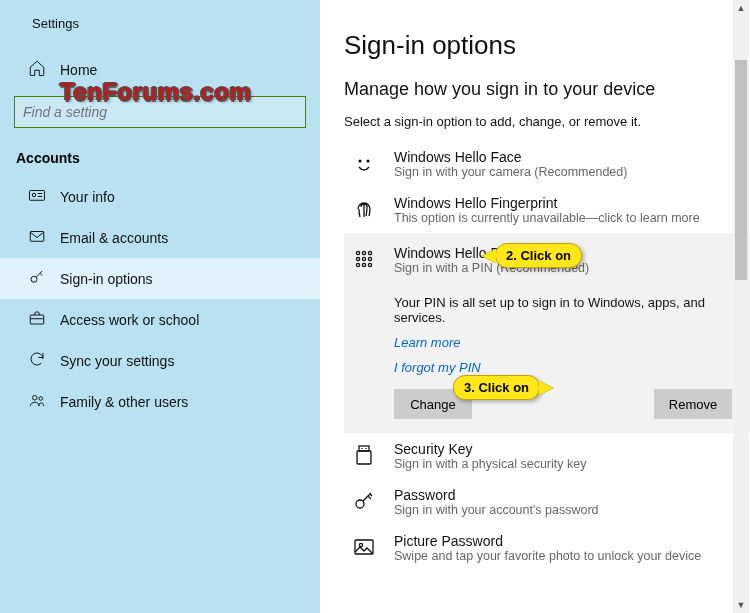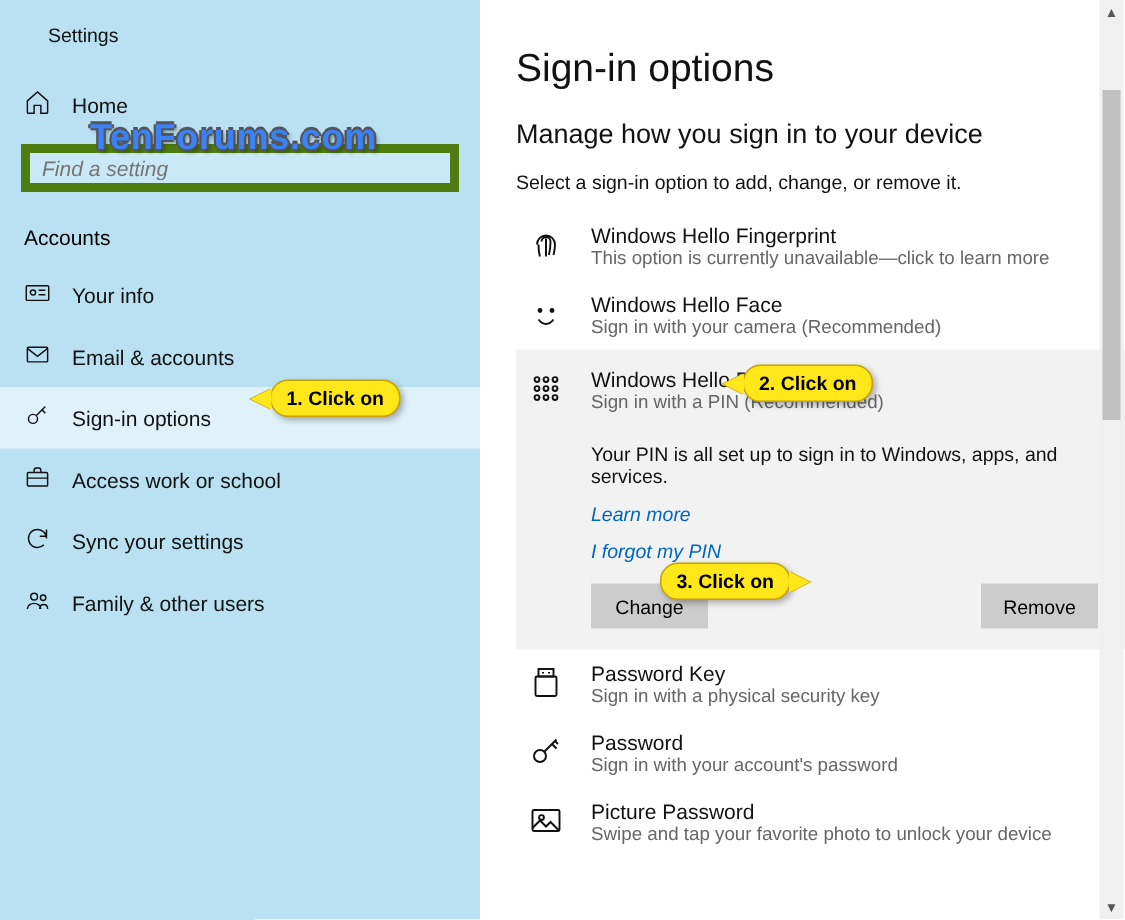--- a/index.html
+++ b/index.html
@@ -4,27 +4,27 @@
 <style>
   * { box-sizing: border-box; margin: 0; padding: 0; font-family: "Segoe UI", Arial, sans-serif; }
   body { background: #fff; }
   .window { width: 750px; height: 613px; display: flex; position: relative; overflow: hidden; }
 
   
   .sidebar { width: 320px; height: 100%; background: #b9e1f2; padding: 10px 0 0 0; }
   .top-row { display: flex; align-items: flex-start; padding: 6px 14px 12px 14px; gap: 18px; }
   .top-row .back { font-size: 18px; color: #111; }
   .top-row .title { font-size: 13px; color: #111; }
-  .nav-item { display: flex; align-items: center; gap: 14px; padding: 10px 16px; font-size: 14px; color: #111; cursor: pointer; }
+  .nav-item { display: flex; align-items: center; gap: 14px; padding: 10px 28px; font-size: 14px; color: #111; cursor: pointer; }
   .nav-item.active { background: rgba(255,255,255,0.55); }
   .nav-item svg, .icon-slot svg { width: 18px; height: 18px; stroke: #111; fill: none; stroke-width: 1.3; }
   .search-wrap { margin: 6px 14px 14px 14px; }
-  .search-box { display: flex; border: 6px solid #4d7c0f; background: rgba(255,255,255,0.25); height: 32px; padding: 0 8px; }
+  .search-box { display: flex; border: 1px solid #4d7c0f; background: rgba(255,255,255,0.25); height: 32px; padding: 0 8px; }
   .search-box input { flex: 1; border: none; background: transparent; outline: none; font-size: 14px; color: #333; font-style: italic; }
-  .section-head { font-weight: 400; font-size: 14px; padding: 8px 16px 10px 16px; }
+  .section-head { font-weight: 700; font-size: 14px; padding: 8px 16px 10px 16px; }
 
   
   .main { flex: 1; height: 100%; background: #fff; padding: 30px 0 0 24px; position: relative; overflow: hidden; }
   .main h1 { font-weight: 400; font-size: 26px; color: #111; margin-bottom: 18px; }
   .subhead { font-size: 18px; color: #111; margin-bottom: 14px; }
   .caption { font-size: 13px; color: #111; margin-bottom: 12px; }
   .opt-list { display: flex; flex-direction: column; }
   .opt-row { display: flex; gap: 14px; padding: 8px 8px 8px 4px; align-items: flex-start; cursor: pointer; }
   .opt-row .icon-slot { width: 32px; display: flex; justify-content: center; padding-top: 2px; }
   .opt-row .icon-slot svg { width: 24px; height: 24px; }
@@ -42,21 +42,21 @@
   .scroll-up, .scroll-down { height: 16px; display: flex; align-items: center; justify-content: center; font-size: 9px; color: #555; }
   .scroll-thumb { position: absolute; top: 60px; left: 2px; right: 2px; height: 220px; background: #c0c0c0; }
 
   
   .callout { position: absolute; background: #ffe71a; border: 1.5px solid #c7a200; border-radius: 12px; padding: 4px 10px; font-size: 13px; font-weight: 600; color: #000; box-shadow: 2px 2px 4px rgba(0,0,0,0.3); white-space: nowrap; z-index: 50; }
   .callout::before { content: ""; position: absolute; width: 0; height: 0; }
   .callout.left-point::before { left: -14px; top: 50%; transform: translateY(-50%); border-top: 7px solid transparent; border-bottom: 7px solid transparent; border-right: 14px solid #ffe71a; filter: drop-shadow(-1px 0 0 #c7a200); }
   .callout.right-point::before { right: -14px; top: 50%; transform: translateY(-50%); border-top: 7px solid transparent; border-bottom: 7px solid transparent; border-left: 14px solid #ffe71a; filter: drop-shadow(1px 0 0 #c7a200); }
 
   
-  .watermark { position: absolute; left: 60px; top: 78px; font-size: 24px; font-weight: 700; color: #3b82f6; text-shadow: -1.5px 0 #555, 1.5px 0 #555, 0 -1.5px #555, 0 1.5px #555, 2px 2px 3px rgba(0,0,0,0.4); letter-spacing: 0.5px; z-index: 60; pointer-events: none; }
+  .watermark { position: absolute; left: 60px; top: 78px; font-size: 24px; font-weight: 700; color: #b91c1c; text-shadow: -1.5px 0 #555, 1.5px 0 #555, 0 -1.5px #555, 0 1.5px #555, 2px 2px 3px rgba(0,0,0,0.4); letter-spacing: 0.5px; z-index: 60; pointer-events: none; }
 </style>
 </head>
 <body>
 
 <div class="window">
 
   <div class="sidebar">
     <div class="top-row">
       <span class="back">
         <svg viewBox="0 0 24 24">
@@ -138,40 +138,40 @@
   <div class="main">
     <h1>Sign-in options</h1>
     <div class="subhead">Manage how you sign in to your device</div>
     <div class="caption">Select a sign-in option to add, change, or remove it.</div>
 
     <div class="opt-list">
 
       <div class="opt-row">
         <span class="icon-slot">
             <svg viewBox="0 0 24 24">
-              <path d="M6 12a6 6 0 0 1 12 0c0 3-1 7-1 7M9 10a3 3 0 0 1 6 0c0 4-1 9-1 9M12 8v12M8 20c-1-3-1-6-1-8"></path>
-            </svg>
-          </span>
-        <div class="txt">
-          <div class="name">Windows Hello Fingerprint</div>
-          <div class="sub">This option is currently unavailable—click to learn more</div>
-        </div>
-      </div>
-
-      <div class="opt-row">
-        <span class="icon-slot">
-            <svg viewBox="0 0 24 24">
               <circle cx="8" cy="10" r="1.6" fill="#111" stroke="none"></circle>
               <circle cx="16" cy="10" r="1.6" fill="#111" stroke="none"></circle>
               <path d="M7 16c1.5 2 3 3 5 3s3.5-1 5-3" stroke="#111"></path>
             </svg>
           </span>
         <div class="txt">
           <div class="name">Windows Hello Face</div>
           <div class="sub">Sign in with your camera (Recommended)</div>
+        </div>
+      </div>
+
+      <div class="opt-row">
+        <span class="icon-slot">
+            <svg viewBox="0 0 24 24">
+              <path d="M6 12a6 6 0 0 1 12 0c0 3-1 7-1 7M9 10a3 3 0 0 1 6 0c0 4-1 9-1 9M12 8v12M8 20c-1-3-1-6-1-8"></path>
+            </svg>
+          </span>
+        <div class="txt">
+          <div class="name">Windows Hello Fingerprint</div>
+          <div class="sub">This option is currently unavailable—click to learn more</div>
         </div>
       </div>
 
       <div class="opt-row expanded">
         <span class="icon-slot">
           <svg viewBox="0 0 24 24" stroke="none" fill="#111">
             <circle cx="6" cy="6" r="1.6"></circle>
               <circle cx="12" cy="6" r="1.6"></circle>
               <circle cx="18" cy="6" r="1.6"></circle>
             <circle cx="6" cy="12" r="1.6"></circle>
@@ -197,21 +197,21 @@
 
       <div class="opt-row">
         <span class="icon-slot">
             <svg viewBox="0 0 24 24">
               <rect x="7" y="3" width="10" height="5"></rect>
               <rect x="5" y="8" width="14" height="13" rx="1"></rect>
               <path d="M10 5v1M14 5v1"></path>
             </svg>
           </span>
         <div class="txt">
-          <div class="name">Password Key</div>
+          <div class="name">Security Key</div>
           <div class="sub">Sign in with a physical security key</div>
         </div>
       </div>
 
       <div class="opt-row">
         <span class="icon-slot">
             <svg viewBox="0 0 24 24">
               <circle cx="8" cy="15" r="4"></circle>
               <path d="M11 12l8-8M16 7l3 3M18 5l2 2"></path>
             </svg>
@@ -240,17 +240,16 @@
 
     <div class="scrollbar">
       <div class="scroll-up">▲</div>
       <div class="scroll-thumb"></div>
       <div class="scroll-down" style="position:absolute;bottom:0;left:0;right:0">▼</div>
     </div>
   </div>
 
   <div class="watermark">TenForums.com</div>
 
-  <div class="callout left-point" style="left:180px; top:253px;">1. Click on</div>
   <div class="callout left-point" style="left:495px; top:243px;">2. Click on</div>
-  <div class="callout right-point" style="left:440px; top:375px;">3. Click on</div>
+  <div class="callout right-point" style="left:453px; top:375px;">3. Click on</div>
 
 </div>
 
 </body></html>

